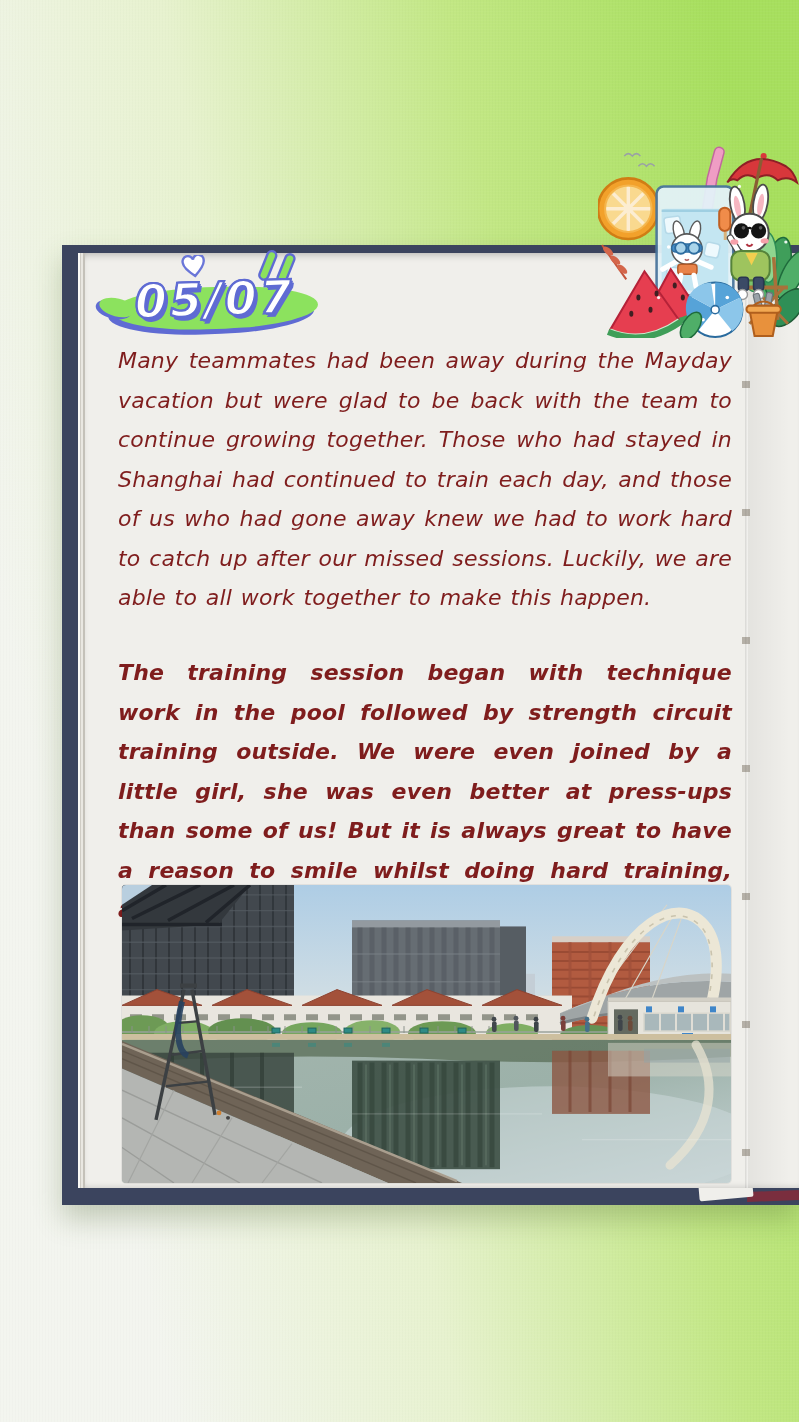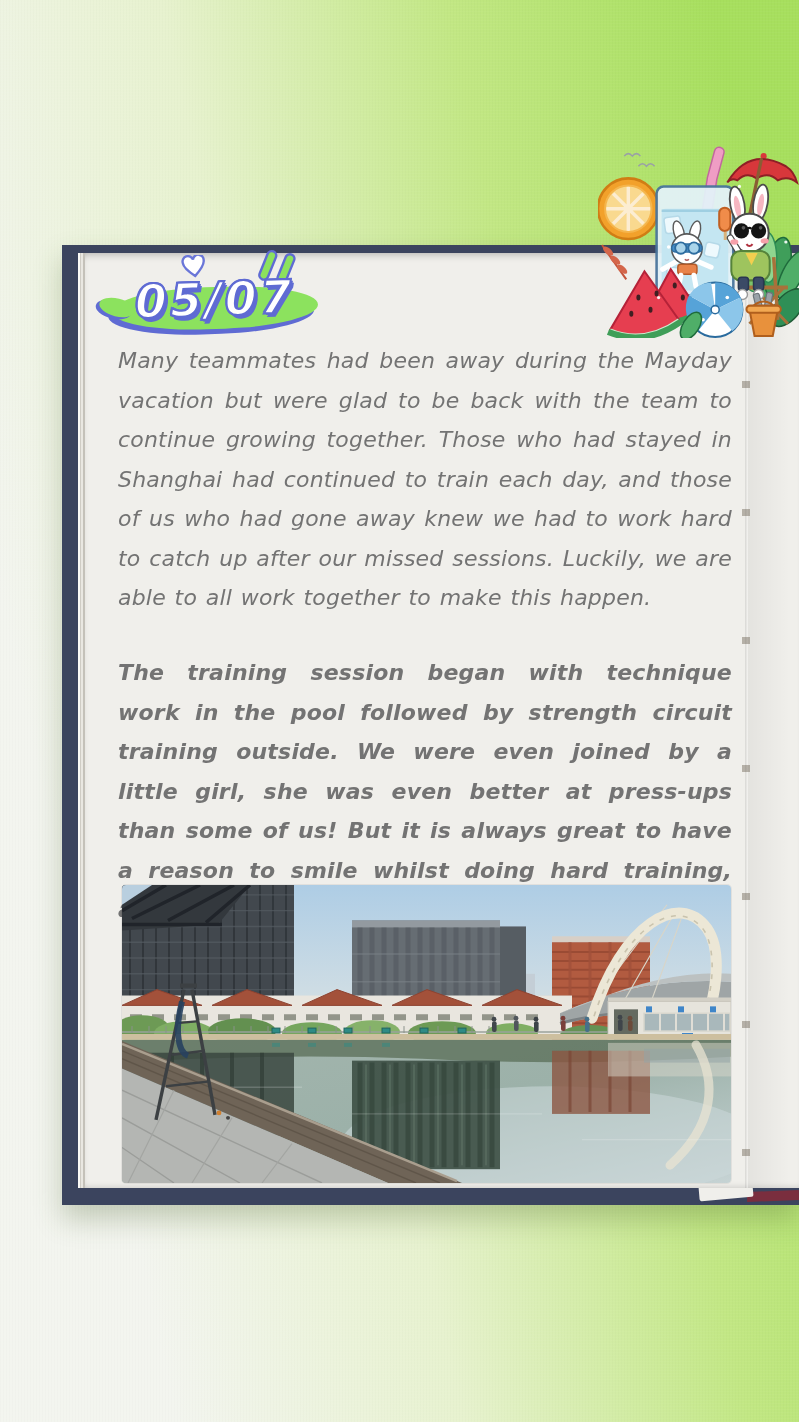--- a/index.html
+++ b/index.html
@@ -30,21 +30,21 @@
     box-shadow:-4px 5px 0 0 #5f6bd3;}
   .blob::before{content:"";position:absolute;left:-13px;top:8px;width:36px;height:18px;background:#8ce25e;
     border-radius:50%;transform:rotate(16deg);box-shadow:-3px 3px 0 #5f6bd3;}
   .date-text{position:absolute;width:100%;text-align:center;top:-7px;
     font-style:italic;font-weight:bold;font-size:46px;letter-spacing:3px;color:#fff;
     -webkit-text-stroke:2px #5f6bd3;
     text-shadow:3px 4px 0 #5f6bd3,-1px -1px 0 #5f6bd3,1px -1px 0 #5f6bd3,-1px 1px 0 #5f6bd3,2px 2px 0 #5f6bd3;}
   .heart-deco{position:absolute;left:103px;top:2px;}
   .slash-deco{position:absolute;left:178px;top:-4px;}
   
-  .para{position:absolute;left:40px;width:614px;color:#737373;font-style:italic;
+  .para{position:absolute;left:40px;width:614px;color:#7f1d1d;font-style:italic;
     font-size:22px;line-height:39.5px;letter-spacing:.2px;word-spacing:1.5px;text-align:justify;}
   .para-1{top:88px;}
   .para-2{top:400px;font-weight:bold;}
   
   .photo{position:absolute;left:44px;top:632px;width:609px;height:298px;border-radius:4px;overflow:hidden;
     box-shadow:0 0 0 1px rgba(0,0,0,.06);}
   .photo svg{display:block;}
   
   .summer{position:absolute;left:598px;top:146px;width:202px;height:192px;z-index:5;}
 </style>

